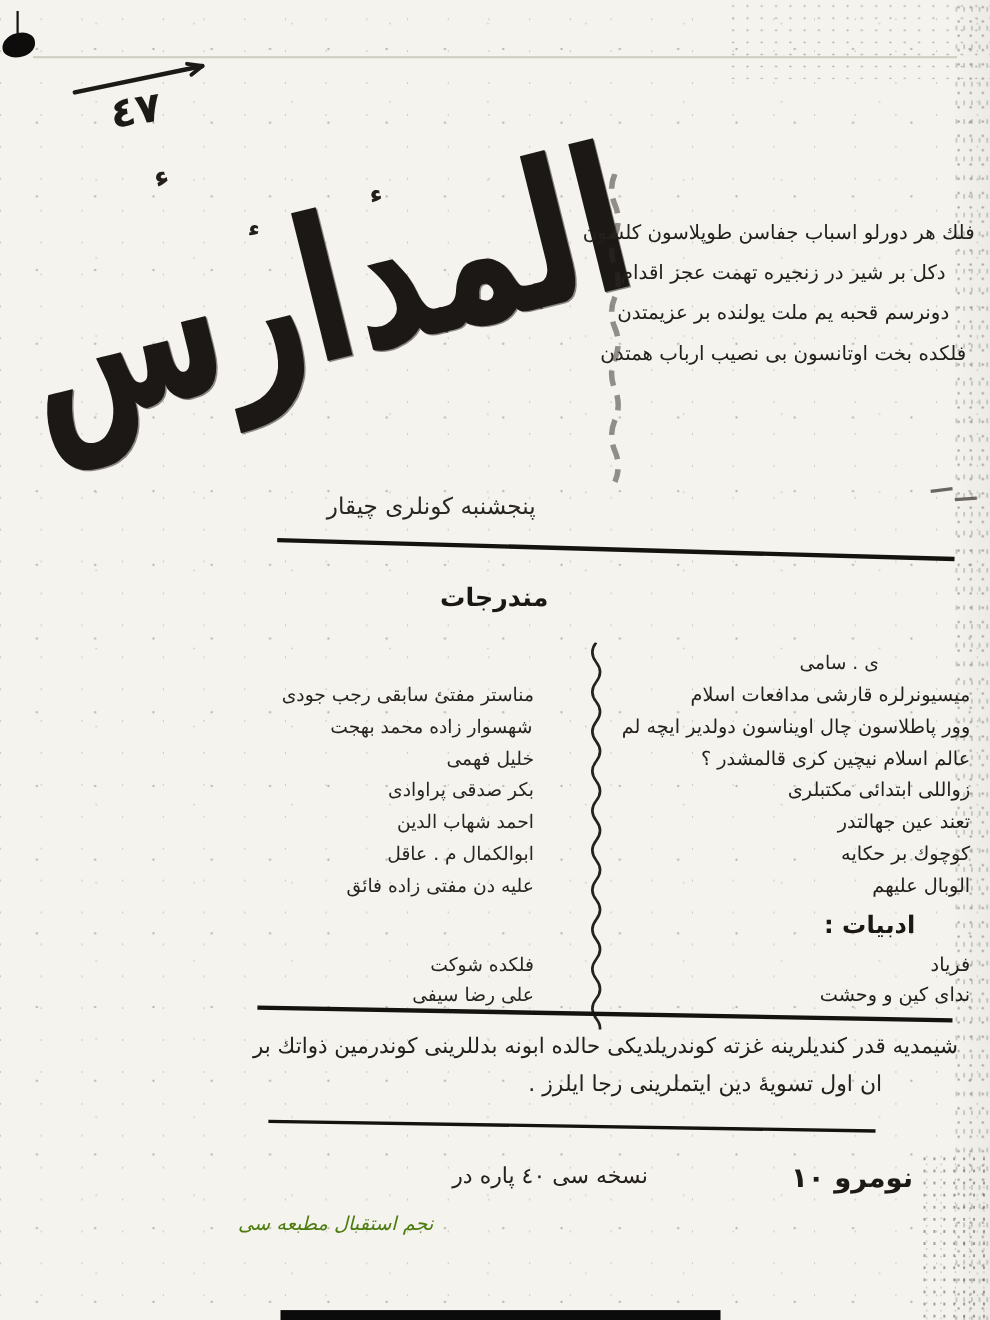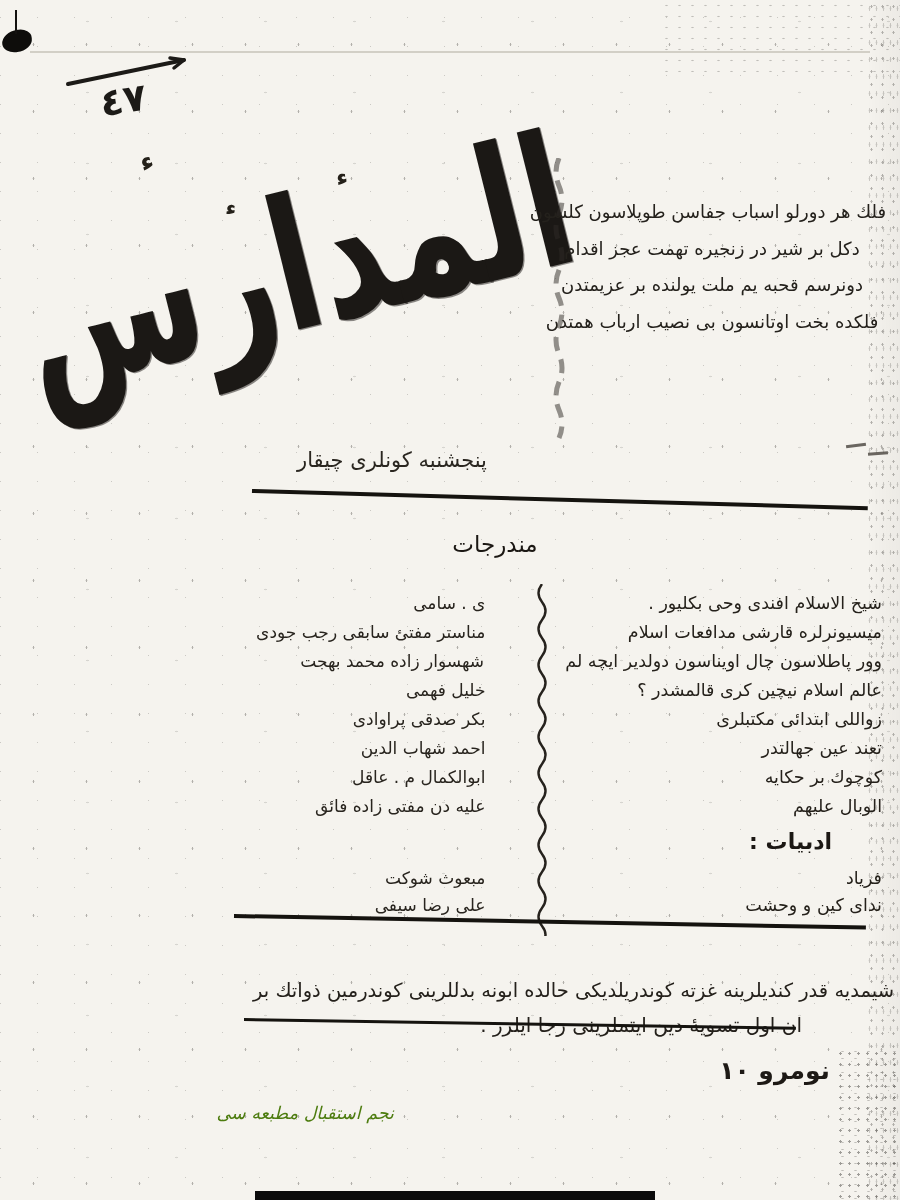--- a/index.html
+++ b/index.html
@@ -55,34 +55,34 @@
     font-size:21px;color:#2a2620;direction:rtl;white-space:nowrap;margin-top:20px;}
   
   .poem{position:absolute;left:538px;top:194px;width:348px;direction:rtl;}
   .poem div{line-height:36.5px;font-size:18px;text-align:center;white-space:nowrap;color:#24211c;}
   
   .rule{position:absolute;background:#15130f;transform-origin:left center;}
   .rule1{left:252px;top:489px;width:616px;height:3.5px;transform:rotate(1.6deg);}
   .rule2{left:234px;top:914px;width:632px;height:4px;transform:rotate(1.05deg);}
   .rule3{left:244px;top:1018px;width:552px;height:3.2px;transform:rotate(.9deg);}
   
-  .contents-heading{position:absolute;left:400px;top:531px;width:190px;text-align:center;
-    font-size:23px;font-weight:normal;color:#1b1713;direction:rtl;}
+  .contents-heading{position:absolute;left:400px;top:531px;width:190px;text-align:left;
+    font-size:23px;font-weight:bold;color:#1b1713;direction:rtl;}
   .contents{position:absolute;left:225px;top:588px;width:657px;direction:rtl;}
   .c-row{display:flex;height:29px;align-items:center;}
   .c-row.lit{height:27px;}
   .col-title{width:312px;text-align:right;font-size:17.5px;white-space:nowrap;padding-left:4px;color:#25211b;}
   .col-gap{width:83px;}
   .col-author{width:262px;text-align:right;font-size:17px;white-space:nowrap;color:#28241e;}
   .section-heading{height:44px;line-height:44px;font-size:22px;font-weight:bold;
     text-align:right;padding-right:50px;color:#1b1713;}
   .divider{position:absolute;left:533px;top:584px;}
   
   .notice{position:absolute;left:230px;top:934px;width:664px;direction:rtl;}
-  .notice .l1{font-size:19.5px;line-height:34px;text-align:right;white-space:nowrap;color:#24201b;margin-top:40px;}
+  .notice .l1{font-size:19.5px;line-height:34px;text-align:left;white-space:nowrap;color:#24201b;}
   .notice .l2{font-size:20px;line-height:34px;text-align:right;padding-right:92px;white-space:nowrap;color:#24201b;}
   
   .f-price{position:absolute;left:400px;top:1056px;width:200px;text-align:center;
     font-size:20px;direction:rtl;white-space:nowrap;color:#25211b;}
   .f-issue{position:absolute;left:710px;top:1056px;width:120px;
     font-size:25px;font-weight:bold;direction:rtl;white-space:nowrap;color:#1d1915;}
   .f-printer{position:absolute;left:224px;top:1103px;width:170px;text-align:center;
     font-size:17.5px;direction:rtl;white-space:nowrap;color:#4d7c0f;font-style:italic;}
 </style>
 </head>
@@ -130,21 +130,20 @@
   <div class="rule rule1"></div>
 
   <div class="contents-heading">مندرجات</div>
 
   <svg class="divider" width="18" height="352" viewBox="0 0 18 352">
     <path d="M9 0 q-7 9 0 18 q7 9 0 18 q-7 9 0 18 q7 9 0 18 q-7 9 0 18 q7 9 0 18 q-7 9 0 18 q7 9 0 18 q-7 9 0 18 q7 9 0 18 q-7 9 0 18 q7 9 0 18 q-7 9 0 18 q7 9 0 18 q-7 9 0 18 q7 9 0 18 q-7 9 0 18 q7 9 0 18 q-7 9 0 18 q7 9 0 16" stroke="#26221d" stroke-width="2.4" fill="none"></path>
   </svg>
 
   <div class="contents">
     <div class="c-row">
-      <div class="col-title">شيخ الاسلام افندى وحى بكليور .</div>
       <div class="col-gap"></div>
       <div class="col-author">ى . سامى</div>
     </div>
     <div class="c-row">
       <div class="col-title">ميسيونرلره قارشى مدافعات اسلام</div>
       <div class="col-gap"></div>
       <div class="col-author">مناستر مفتئ سابقى رجب جودى</div>
     </div>
     <div class="c-row">
       <div class="col-title">وور پاطلاسون چال اويناسون دولدير ايچه لم</div>
@@ -175,34 +174,35 @@
       <div class="col-title">الوبال عليهم</div>
       <div class="col-gap"></div>
       <div class="col-author">عليه دن مفتى زاده فائق</div>
     </div>
 
     <div class="section-heading">ادبيات :</div>
 
     <div class="c-row lit">
       <div class="col-title">فرياد</div>
       <div class="col-gap"></div>
-      <div class="col-author">مبعوث شوكت</div>
+      <div class="col-author">فلكده شوكت</div>
     </div>
     <div class="c-row lit">
       <div class="col-title">نداى كين و وحشت</div>
       <div class="col-gap"></div>
       <div class="col-author">على رضا سيفى</div>
     </div>
   </div>
 
   <div class="rule rule2"></div>
 
   <div class="notice">
     <div class="l1">شيمديه قدر كنديلرينه غزته كوندريلديكى حالده ابونه بدللرينى كوندرمين ذواتك بر</div>
     <div class="l2">ان اول تسويهٔ دين ايتملرينى رجا ايلرز .</div>
   </div>
 
   <div class="rule rule3"></div>
 
+  <div class="f-price">نسخه سى ٤٠ پاره در</div>
   <div class="f-issue">نومرو ١٠</div>
   <div class="f-printer">نجم استقبال مطبعه سى</div>
 
 </div>
 
 </body></html>

